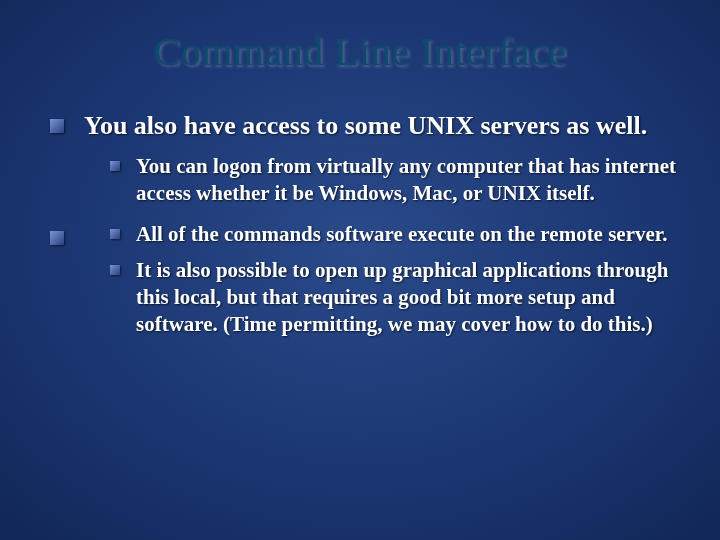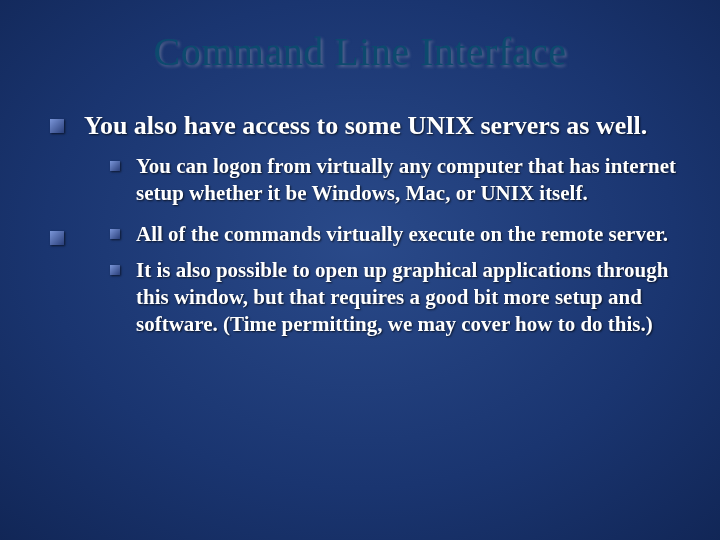--- a/index.html
+++ b/index.html
@@ -81,31 +81,31 @@
 <div class="slide">
   <h1 class="title">Command Line Interface</h1>
 
   <ul class="level1">
     <li>
       <span class="bullet-lg"></span>
       <span>You also have access to some UNIX servers as well.</span>
       <ul class="level2">
         <li>
           <span class="bullet-sm"></span>
-          <span>You can logon from virtually any computer that has internet setup whether it be Windows, Mac, or UNIX itself.</span>
+          <span>You can logon from virtually any computer that has internet access whether it be Windows, Mac, or UNIX itself.</span>
         </li>
       </ul>
     </li>
     <li>
       <span class="bullet-lg"></span>
       <ul class="level2">
         <li>
           <span class="bullet-sm"></span>
-          <span>All of the commands virtually execute on the remote server.</span>
+          <span>All of the commands software execute on the remote server.</span>
         </li>
         <li>
           <span class="bullet-sm"></span>
-          <span>It is also possible to open up graphical applications through this window, but that requires a good bit more setup and software. (Time permitting, we may cover how to do this.)</span>
+          <span>It is also possible to open up graphical applications through this local, but that requires a good bit more setup and software. (Time permitting, we may cover how to do this.)</span>
         </li>
       </ul>
     </li>
   </ul>
 </div>
 
 </body></html>

